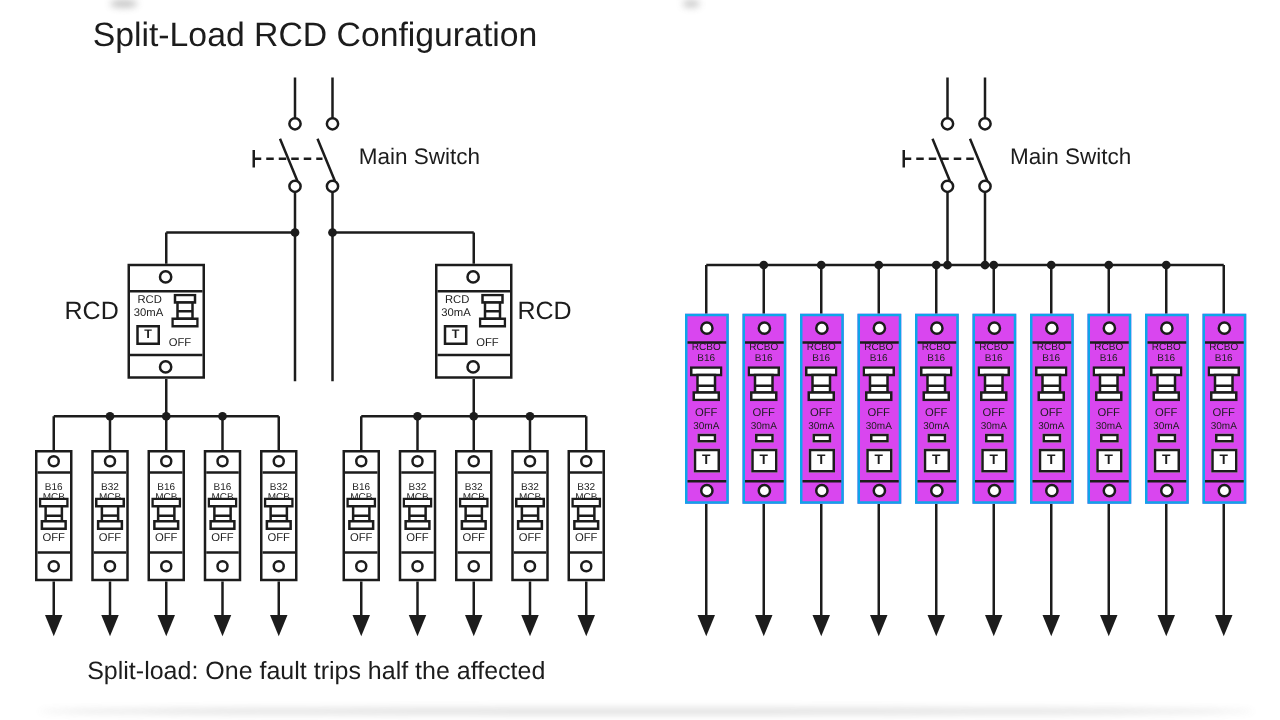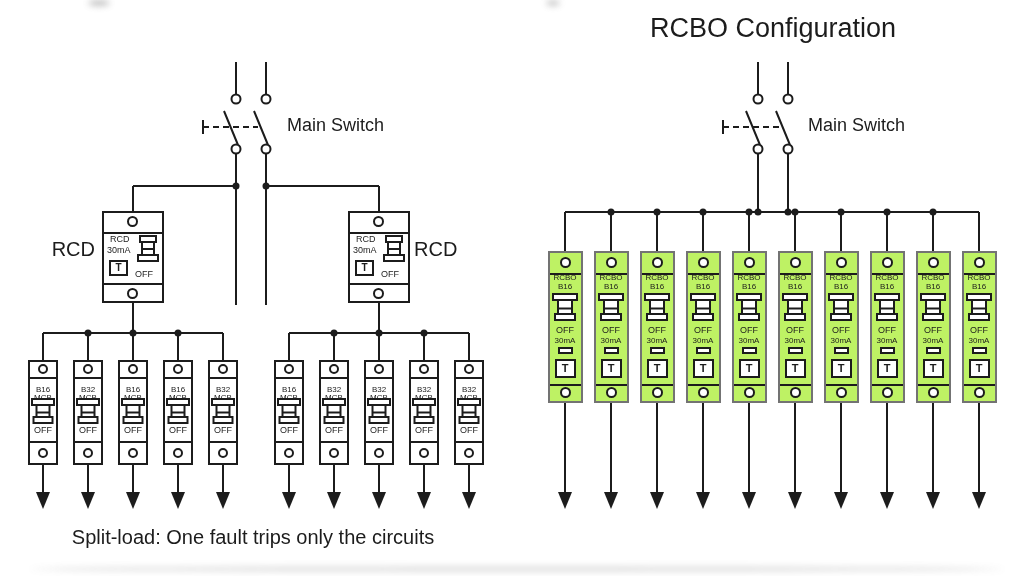--- a/index.html
+++ b/index.html
@@ -24,21 +24,21 @@
   .rcd .l1{position:absolute;left:6px;top:21px;font-size:9px}
   .rcd .l2{position:absolute;left:3px;top:32px;font-size:9px}
   .rcd .off{position:absolute;left:31px;top:56px;font-size:9px}
   .rcd .tbtn{left:5px;top:47px;width:19px;height:16px;font-size:10px;line-height:12px}
   
   .mcb{position:absolute;top:360px;width:30px;height:105px;border:2px solid #1c1c1c;background:#fff}
   .mcb .typ{top:32px;font-size:8px}
   .mcb .rat{top:24px;font-size:8px}
   .mcb .off{top:64px;font-size:9px}
   
-  .rcbo{position:absolute;top:251px;width:35px;height:152px;border:2px solid #737373;background:#bef264}
+  .rcbo{position:absolute;top:251px;width:35px;height:152px;border:2px solid #0ea5e9;background:#d946ef}
   .rcbo .typ{top:21px;font-size:8px}
   .rcbo .rat{top:30px;font-size:8px}
   .rcbo .off{top:73px;font-size:9px}
   .rcbo .sens{top:84px;font-size:8px}
   .rcbo .ind{position:absolute;left:8px;top:94px;width:15px;height:7px;border:2px solid #1c1c1c;background:#fff}
   .rcbo .tbtn{left:5px;top:106px;width:21px;height:19px;font-size:11px;line-height:15px}
   .smudge{position:absolute;background:#777;opacity:.35;filter:blur(3px);border-radius:50%}
 </style>
 </head>
 <body>
@@ -152,26 +152,26 @@
         <polygon points="880,492 894,492 887,509" fill="#1c1c1c"></polygon>
         <path d="M933,212 V251" stroke="#1c1c1c" stroke-width="2" fill="none"></path>
         <path d="M933,403 V494" stroke="#1c1c1c" stroke-width="2" fill="none"></path>
         <polygon points="926,492 940,492 933,509" fill="#1c1c1c"></polygon>
         <path d="M979,212 V251" stroke="#1c1c1c" stroke-width="2" fill="none"></path>
         <path d="M979,403 V494" stroke="#1c1c1c" stroke-width="2" fill="none"></path>
         <polygon points="972,492 986,492 979,509" fill="#1c1c1c"></polygon>
       </g>
   </svg>
 
-  <div class="title" style="left:773px">RCBO Configuration</div>
+  <div class="title" style="left:252px">Split-Load RCD Configuration</div>
   <div class="mslabel" style="left:287px">Main Switch</div>
   <div class="mslabel" style="left:808px">Main Switch</div>
   <div class="rcd-side" style="left:95px;transform:translateX(-100%)">RCD</div>
   <div class="rcd-side" style="left:414px">RCD</div>
-  <div class="caption" style="left:253px">Split-load: One fault trips only the circuits</div>
+  <div class="caption" style="left:253px">Split-load: One fault trips half the affected</div>
 
   <div class="rcd" style="left:102px">
     <i class="sep" style="top:19px"></i>
     <i class="sep" style="top:70px"></i>
     <span class="circ c11" style="left:23px;top:3px"></span>
     <span class="circ c11" style="left:23px;top:75px"></span>
     <div class="l1">RCD</div>
     <div class="l2">30mA</div>
     <svg class="toggle" style="left:33px;top:22px" width="22" height="32" viewBox="0 0 22 32">
       <g stroke="#1c1c1c" stroke-width="2" fill="#fff">

